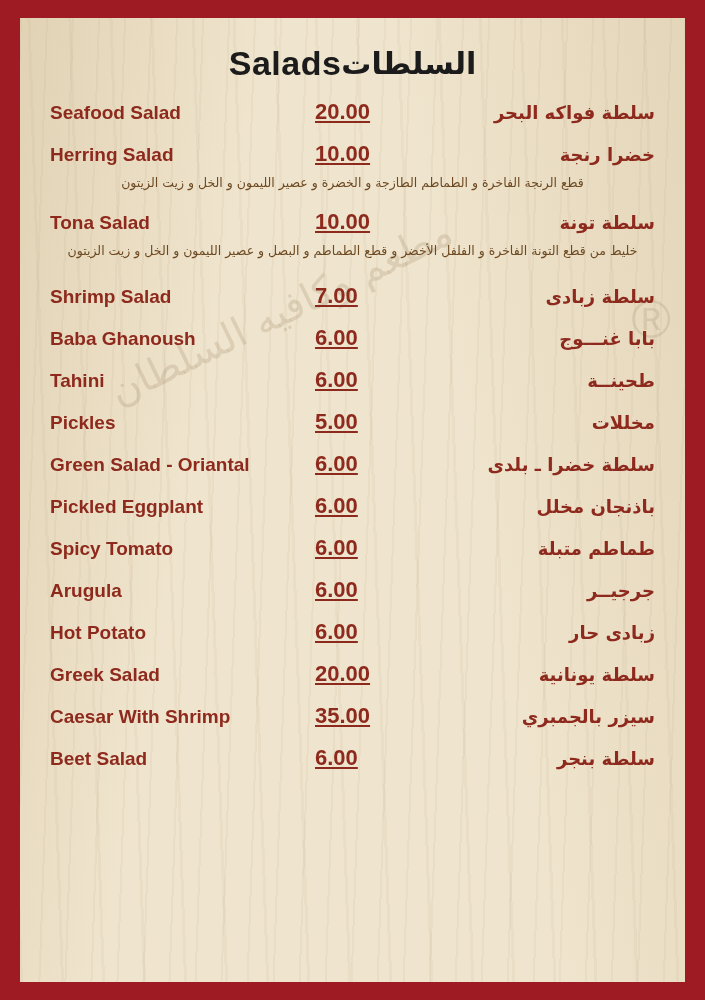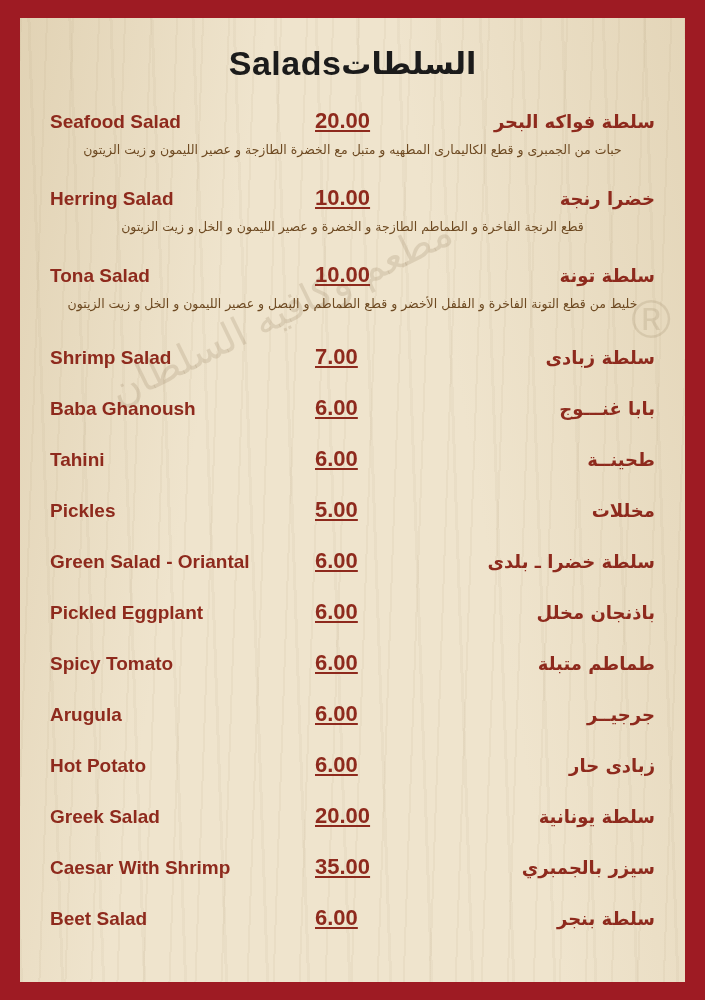--- a/index.html
+++ b/index.html
@@ -78,21 +78,21 @@
     color: #1b1b1b;
     direction: rtl;
     font-family: "DejaVu Sans", sans-serif;
   }
   .rows {
     display: block;
   }
   .row {
     display: flex;
     align-items: baseline;
-    margin-top: 25px;
+    margin-top: 16px;
   }
   .row .name-en {
     flex: 0 0 265px;
     font-size: 19px;
     font-weight: bold;
     color: #8e2a1d;
     white-space: nowrap;
   }
   .row .price {
     flex: 0 0 120px;
@@ -139,21 +139,20 @@
       <div class="header-ar">السلطات</div>
     </div>
 
     <div class="rows">
 
       <div class="row">
         <div class="name-en">Seafood Salad</div>
         <div class="price">20.00</div>
         <div class="name-ar">سلطة فواكه البحر</div>
       </div>
-      <div class="desc">حبات من الجمبرى و قطع الكاليمارى المطهيه و متبل مع الخضرة الطازجة و عصير الليمون و زيت الزيتون</div>
 
       <div class="row">
         <div class="name-en">Herring Salad</div>
         <div class="price">10.00</div>
         <div class="name-ar">خضرا رنجة</div>
       </div>
       <div class="desc">قطع الرنجة الفاخرة و الطماطم الطازجة و الخضرة و عصير الليمون و الخل و زيت الزيتون</div>
 
       <div class="row">
         <div class="name-en">Tona Salad</div>

